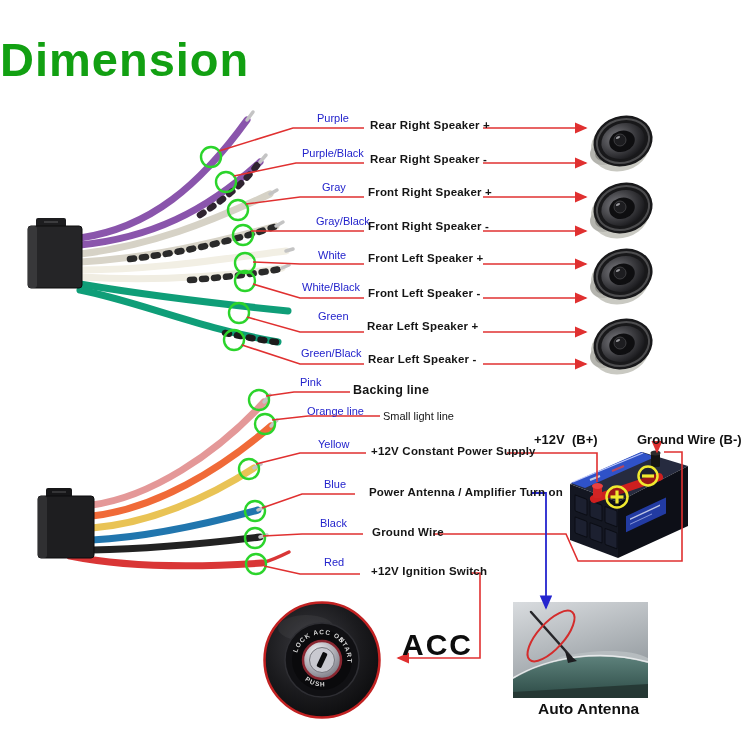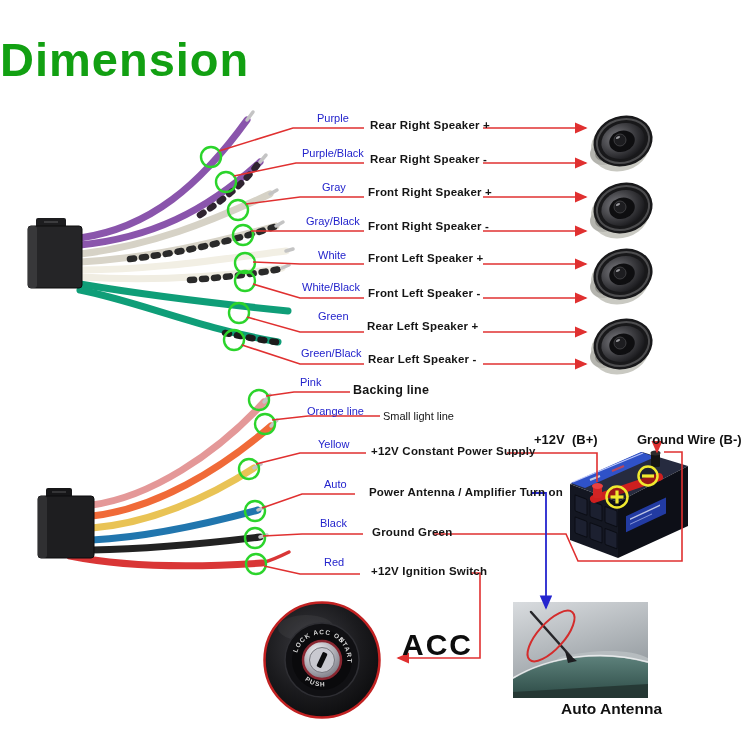--- a/index.html
+++ b/index.html
@@ -10,21 +10,21 @@
   .gfx{position:absolute;left:0;top:0;width:750px;height:750px;}
   .title{
     position:absolute;top:32px;left:0;width:750px;
     font-size:47px;font-weight:bold;color:#12A012;letter-spacing:1px;
   }
   .wc{position:absolute;color:#2323CC;font-weight:normal;font-size:11px;white-space:nowrap;}
   .fn{position:absolute;color:#151515;font-weight:bold;font-size:11.5px;white-space:nowrap;letter-spacing:.2px;text-align:right;}
   .fn.light{font-weight:normal;font-size:11px;letter-spacing:0;}
   .batlab{position:absolute;font-weight:bold;font-size:13px;color:#111;white-space:pre;text-align:center;}
   .acc{position:absolute;left:402px;top:628px;font-weight:bold;font-size:30px;color:#0d0d0d;letter-spacing:2px;}
-  .caption{position:absolute;left:538px;top:700px;font-weight:bold;font-size:15.5px;color:#111;margin-left:23px;}
+  .caption{position:absolute;left:538px;top:700px;font-weight:bold;font-size:15.5px;color:#111;}
 </style>
 </head>
 <body>
 
 <div class="stage">
 
   <svg class="gfx" viewBox="0 0 750 750">
     <defs>
       <marker id="arR" markerWidth="9" markerHeight="8" refX="7" refY="3.5" orient="auto">
         <path d="M0,0 L8,3.5 L0,7 Z" fill="#E03030"></path>
@@ -246,41 +246,41 @@
   </svg>
 
   <div class="title">Dimension</div>
 
   <div class="wc" style="left:317px;top:112px">Purple</div>
   <div class="fn" style="left:370px;top:119px">Rear Right Speaker +</div>
   <div class="wc" style="left:302px;top:147px">Purple/Black</div>
   <div class="fn" style="left:370px;top:153px">Rear Right Speaker -</div>
   <div class="wc" style="left:322px;top:181px">Gray</div>
   <div class="fn" style="left:368px;top:186px">Front Right Speaker +</div>
-  <div class="wc" style="left:306px;top:215px">Gray/Black</div>
+  <div class="wc" style="left:316px;top:215px">Gray/Black</div>
   <div class="fn" style="left:368px;top:220px">Front Right Speaker -</div>
   <div class="wc" style="left:318px;top:249px">White</div>
   <div class="fn" style="left:368px;top:252px">Front Left Speaker +</div>
   <div class="wc" style="left:302px;top:281px">White/Black</div>
   <div class="fn" style="left:368px;top:287px">Front Left Speaker -</div>
   <div class="wc" style="left:318px;top:310px">Green</div>
   <div class="fn" style="left:367px;top:320px">Rear Left Speaker +</div>
   <div class="wc" style="left:301px;top:347px">Green/Black</div>
   <div class="fn" style="left:368px;top:353px">Rear Left Speaker -</div>
 
   <div class="wc" style="left:300px;top:376px">Pink</div>
   <div class="fn" style="left:353px;top:383px;font-size:12.5px">Backing line</div>
   <div class="wc" style="left:307px;top:405px">Orange line</div>
   <div class="fn light" style="left:383px;top:410px">Small light line</div>
   <div class="wc" style="left:318px;top:438px">Yellow</div>
   <div class="fn" style="left:371px;top:445px">+12V Constant Power Supply</div>
-  <div class="wc" style="left:324px;top:478px">Auto</div>
+  <div class="wc" style="left:324px;top:478px">Blue</div>
   <div class="fn" style="left:369px;top:486px">Power Antenna / Amplifier Turn on</div>
   <div class="wc" style="left:320px;top:517px">Black</div>
-  <div class="fn" style="left:372px;top:526px">Ground Green</div>
+  <div class="fn" style="left:372px;top:526px">Ground Wire</div>
   <div class="wc" style="left:324px;top:556px">Red</div>
   <div class="fn" style="left:371px;top:565px">+12V  Ignition Switch</div>
 
   <div class="batlab" style="left:534px;top:432px">+12V  (B+)</div>
   <div class="batlab" style="left:637px;top:432px">Ground Wire (B-)</div>
   <div class="acc">ACC</div>
   <div class="caption">Auto Antenna</div>
 </div>
 
 </body></html>

